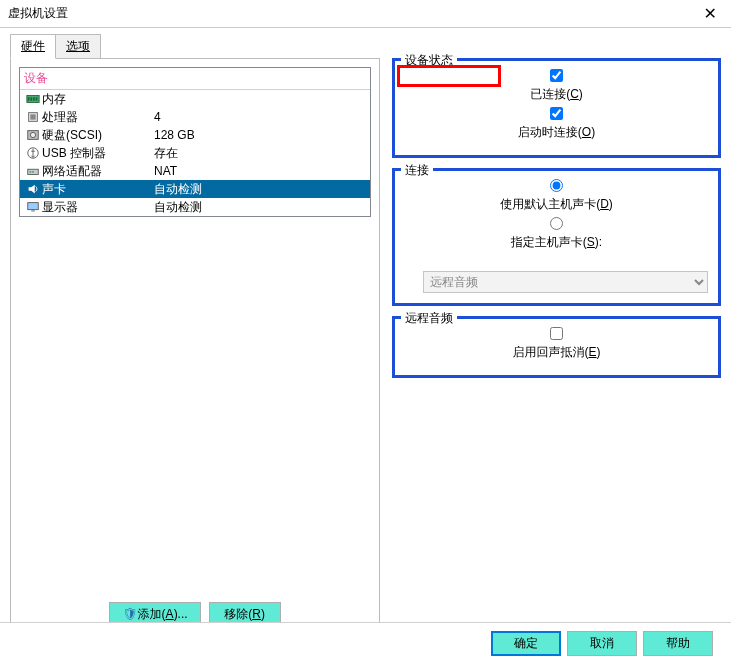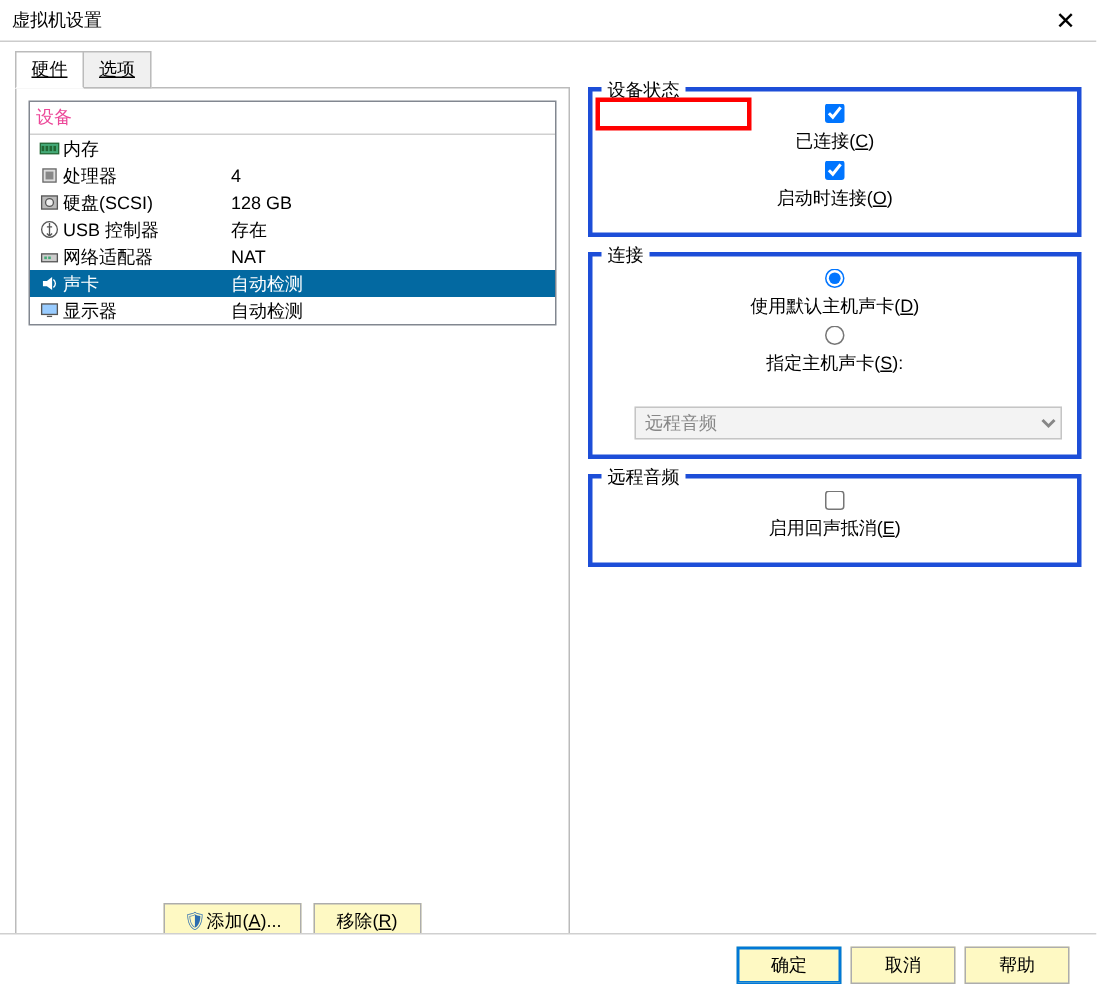--- a/index.html
+++ b/index.html
@@ -20,21 +20,21 @@
 .hw-header .c2 { flex: 1; }
 .hw-rows { }
 .hw-row { display: flex; align-items: center; padding: 1px 4px; height: 18px; }
 .hw-row .icon { width: 18px; display: inline-flex; justify-content: center; }
 .hw-row .c1 { width: 112px; display: inline-block; }
 .hw-row .c2 { flex: 1; }
 .hw-row.selected { background: #0369a1; color: #fff; }
 .hw-row.selected .c2 { color: #fff; }
 .spacer { flex: 1; }
 .left-buttons { display: flex; justify-content: center; gap: 8px; margin-top: 8px; }
-.btn { border: 1px solid #adadad; background: #fef9c3; padding: 3px 12px; min-width: 72px; cursor: pointer; text-align: center; }
+.btn { border: 1px solid #adadad; background: #5eead4; padding: 3px 12px; min-width: 72px; cursor: pointer; text-align: center; }
 .right-panel { flex: 1; padding-top: 0; }
 .group { border: 3px solid #1d4ed8; padding: 8px 10px 10px 10px; margin-bottom: 10px; position: relative; }
 .group-title { position: absolute; top: -9px; left: 6px; background: #fff; padding: 0 4px; }
 .group label { display: flex; align-items: center; gap: 4px; margin-bottom: 4px; flex-direction: column; }
 .highlight-box { position: absolute; border: 3px solid #ff0000; pointer-events: none; }
 input[type="checkbox"], input[type="radio"] { margin: 0; }
 select { width: 100%; padding: 2px; background: #eee; border: 1px solid #adadad; color: #555; }
 .bottom-bar { position: absolute; bottom: 0; left: 0; right: 0; border-top: 1px solid #d0d0d0; padding: 8px 18px; display: flex; justify-content: flex-end; gap: 6px; background: #fff; height: 41px; align-items: center;}
 .bottom-bar .btn { min-width: 70px; padding: 3px 16px; }
 .bottom-bar .btn.primary { border: 1px solid #0078d7; box-shadow: 0 0 0 1px #0078d7 inset; }

